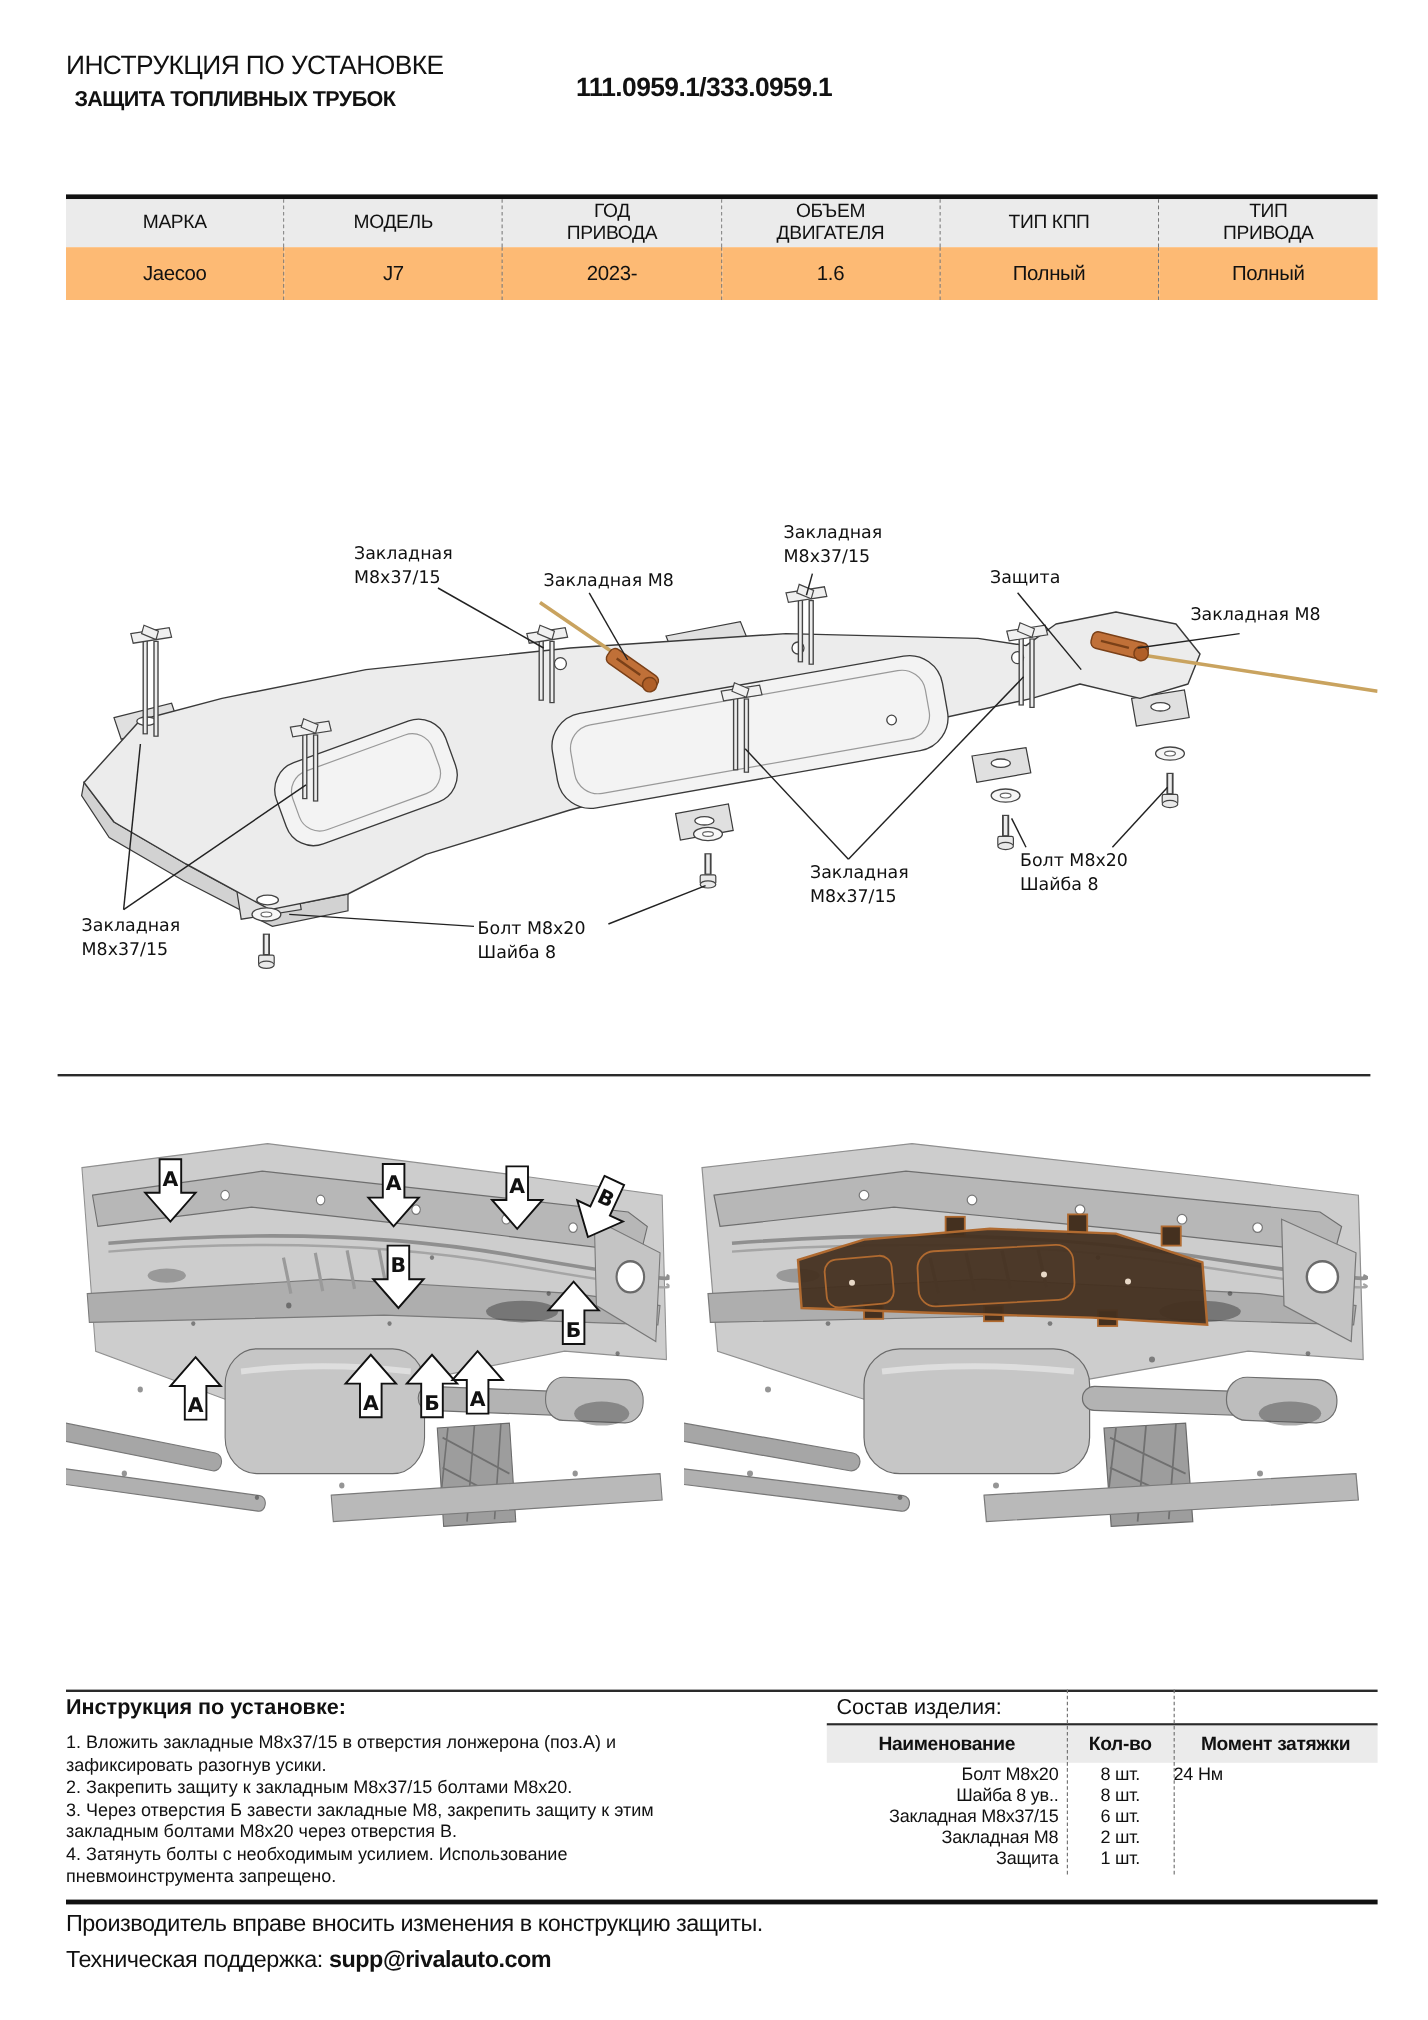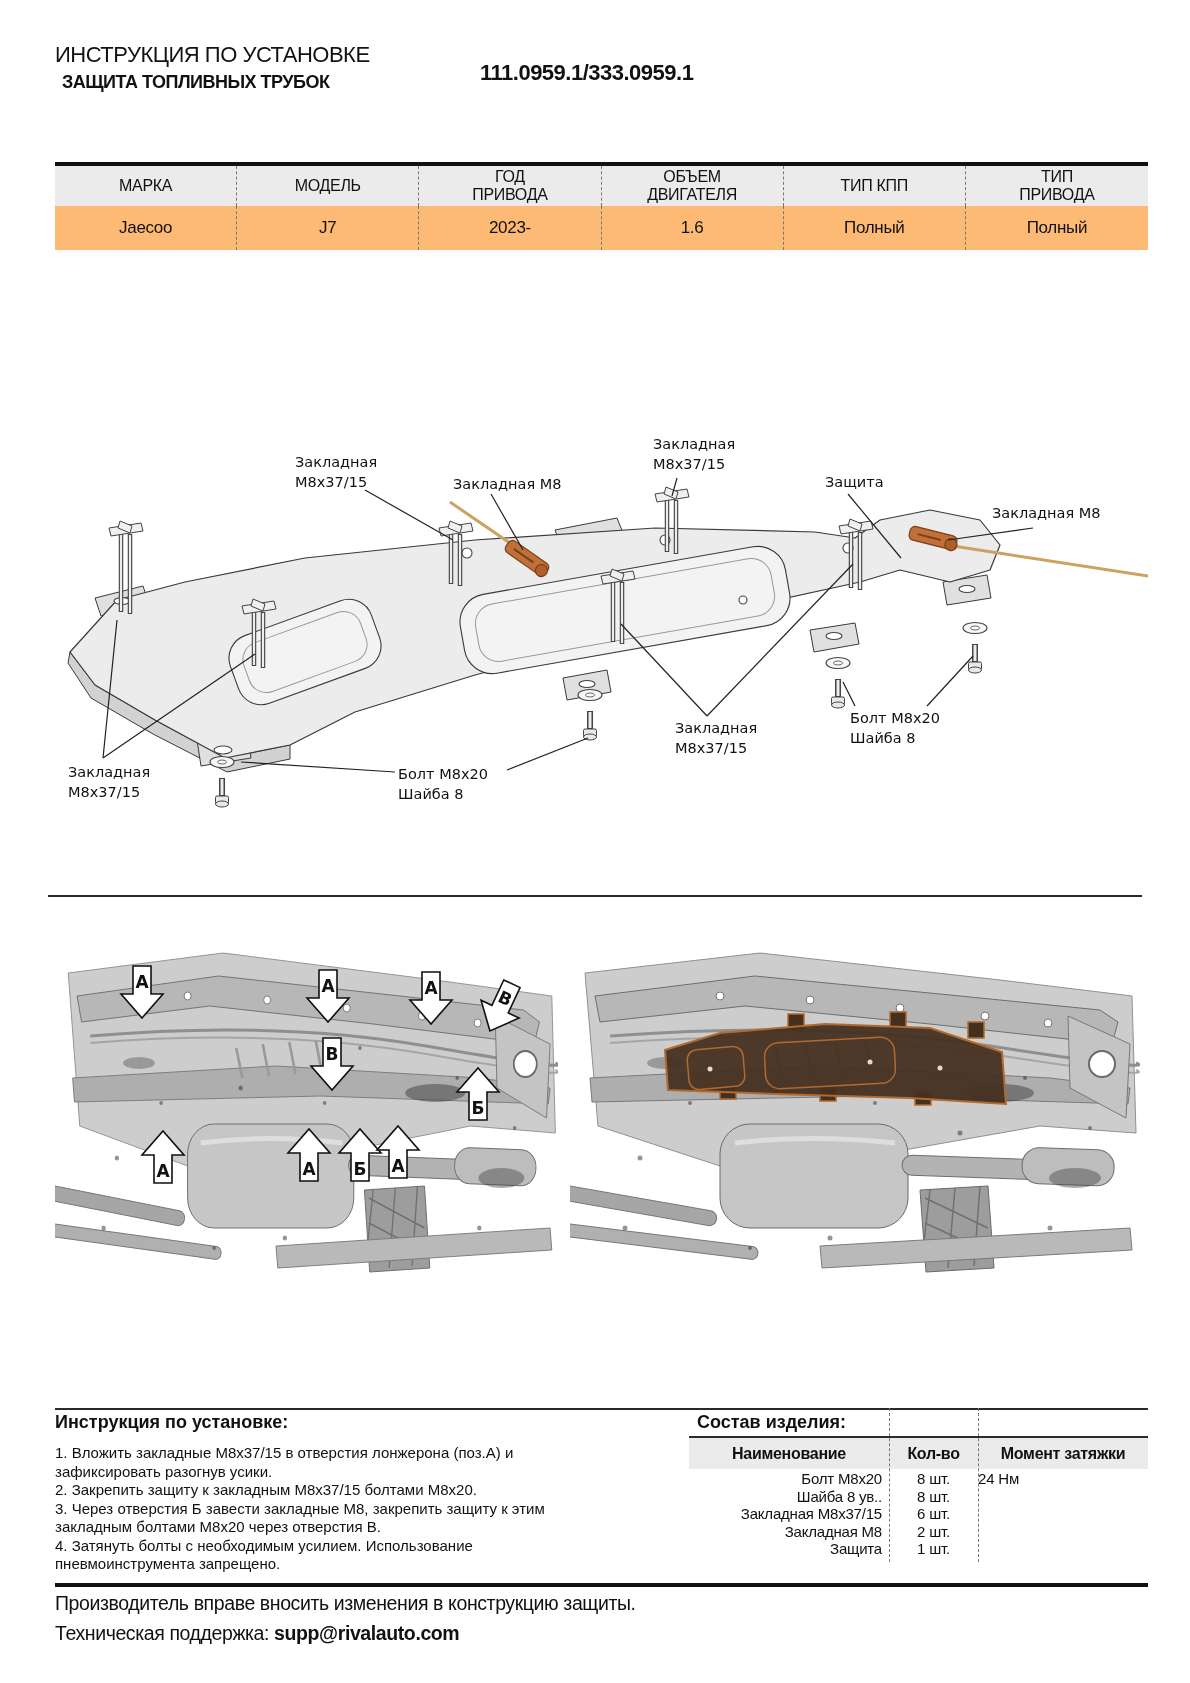--- a/index.html
+++ b/index.html
@@ -30,21 +30,21 @@
   
   .sep1{left:48px;top:895px;width:1094px;height:2px;background:#2a2a2a;}
   .sep2{left:55px;top:1408px;width:1093px;height:2px;background:#2a2a2a;}
   .sep3{left:689px;top:1436px;width:459px;height:2px;background:#2a2a2a;}
   .sep4{left:55px;top:1583px;width:1093px;height:4px;background:#111;}
   .dashv{border-left:1px dashed #777;width:0;top:1408px;height:154px;}
 
   
   .instTitle{left:55px;top:1412px;font-size:18px;font-weight:bold;}
   .steps{left:55px;top:1444px;width:500px;font-size:15px;line-height:18.5px;}
-  .sostavTitle{left:697px;top:1412px;font-size:18px;font-weight:bold;}
+  .sostavTitle{left:697px;top:1412px;font-size:18px;font-weight:normal;}
   .phead{left:689px;top:1438px;width:459px;height:31px;background:#ebebeb;display:grid;grid-template-columns:200px 89px 170px;align-items:center;font-size:16px;letter-spacing:-0.3px;}
   .phead div{text-align:center;font-weight:bold;}
   .prows{left:689px;top:1470px;width:459px;font-size:15px;letter-spacing:-0.2px;}
   .prow{display:grid;grid-template-columns:200px 89px 170px;height:17.5px;line-height:17px;}
   .prow .c1{text-align:right;padding-right:7px;}
   .prow .c2{text-align:center;}
   .prow .c3{}
 
   .foot1{left:55px;top:1592px;font-size:19.5px;letter-spacing:-0.4px;}
   .foot2{left:55px;top:1622px;font-size:19.5px;letter-spacing:-0.4px;}

